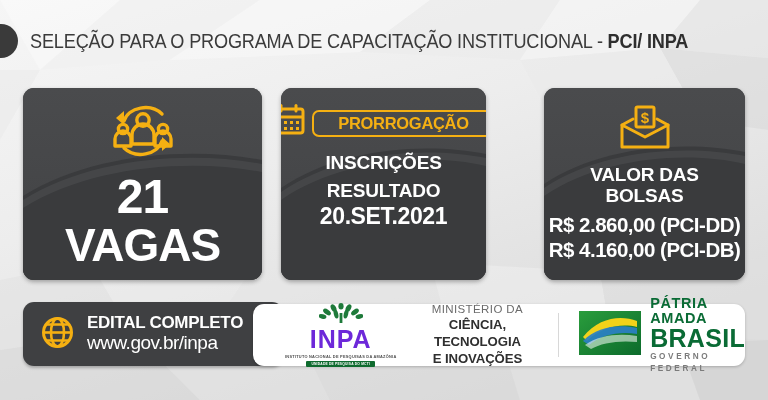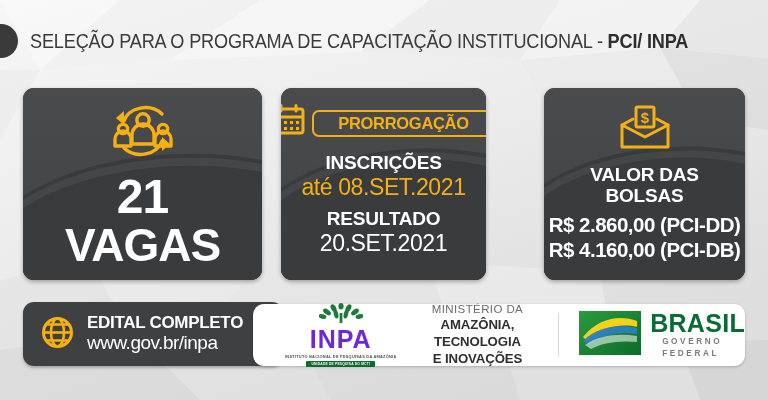--- a/index.html
+++ b/index.html
@@ -66,21 +66,21 @@
   }
   .lbl-bold{
     color:#ffffff;font-weight:700;font-size:19px;line-height:1.12;
     letter-spacing:-0.2px;text-align:center;
   }
   .val-yellow{
     color:#f5b012;font-weight:400;font-size:23px;line-height:1.15;
     letter-spacing:-0.4px;text-align:center;
   }
   .val-white{
-    color:#ffffff;font-weight:400;font-size:23px;line-height:1.15;
+    color:#ffffff;font-weight:700;font-size:23px;line-height:1.15;
     letter-spacing:-0.4px;text-align:right;
   }
   .money{
     color:#ffffff;font-weight:700;font-size:20.5px;line-height:1.22;
     letter-spacing:-0.5px;text-align:center;white-space:nowrap;
   }
   .badge{
     border:2.5px solid #f5b012;border-radius:7px;
     color:#f5b012;font-weight:700;font-size:16.5px;
     padding:2px 24px 3px;letter-spacing:-0.3px;line-height:1.1;margin-top:8px;
@@ -120,21 +120,21 @@
     white-space:nowrap;
   }
   .mcti{margin-left:22px;text-align:center;}
   .mcti-1{color:#6b6b6b;font-size:11.5px;font-weight:400;letter-spacing:0.4px;line-height:1.35;}
   .mcti-2{color:#2f2f2f;font-size:13.2px;font-weight:700;letter-spacing:-0.1px;line-height:1.28;}
   .divider{width:1px;height:44px;background:#d8d8d8;margin-left:22px;}
   .brasil{margin-left:20px;display:flex;align-items:center;}
   .br-text{margin-left:9px;}
   .br-1{color:#0a6b35;font-size:14.5px;font-weight:700;letter-spacing:0.6px;line-height:1.05;}
   .br-2{color:#0a6b35;font-size:25px;font-weight:700;letter-spacing:0.3px;line-height:1.0;}
-  .br-3{color:#7b7b7b;font-size:8.2px;font-weight:700;letter-spacing:2.6px;line-height:1.4;margin-left:12px;}
+  .br-3{color:#7b7b7b;font-size:8.2px;font-weight:700;letter-spacing:2.6px;line-height:1.4;}
 </style>
 </head>
 <body>
 
 <div class="stage">
 
   <div class="poly" style="left:0;top:0;">
     <svg width="768" height="400" viewBox="0 0 768 400">
       <defs>
         <linearGradient id="bgg" x1="0" y1="0" x2="0.6" y2="1">
@@ -239,21 +239,20 @@
                 <rect x="6" y="23" width="3" height="3"></rect>
                   <rect x="12" y="23" width="3" height="3"></rect>
                 <rect x="18" y="23" width="3" height="3"></rect>
                   <rect x="24" y="23" width="3" height="3"></rect>
               </g>
             </svg>
           </span>
           <span class="badge">PRORROGAÇÃO</span>
         </div>
         <div class="lbl-bold" style="margin-top:15px;">INSCRIÇÕES</div>
-        <div class="val-yellow" style="margin-top:1px;">até 08.SET.2021</div>
         <div class="lbl-bold" style="margin-top:7px;">RESULTADO</div>
         <div class="val-white" style="margin-top:1px;">20.SET.2021</div>
       </div>
     </div>
 
     <div class="card card3">
       <svg class="swoosh" viewBox="0 0 201 192" preserveAspectRatio="none">
         <defs>
           <linearGradient id="c3top" x1="0" y1="0" x2="0" y2="1">
             <stop offset="0" stop-color="#4a4b4d"></stop>
@@ -319,21 +318,21 @@
             </g>
           </svg>
         </span>
         <div class="inpa-word">INPA</div>
         <div class="inpa-sub">INSTITUTO NACIONAL DE PESQUISAS DA AMAZÔNIA</div>
         <div class="inpa-tag">UNIDADE DE PESQUISA DO MCTI</div>
       </div>
 
       <div class="mcti">
         <div class="mcti-1">MINISTÉRIO DA</div>
-        <div class="mcti-2">AMAZÔNIA, TECNOLOGIA</div>
+        <div class="mcti-2">CIÊNCIA, TECNOLOGIA</div>
         <div class="mcti-2">E INOVAÇÕES</div>
       </div>
 
       <div class="divider"></div>
 
       <div class="brasil">
         <span>
           <svg width="62" height="44" viewBox="0 0 62 44">
             <defs>
               <linearGradient id="brg" x1="0" y1="0" x2="1" y2="1">
@@ -341,19 +340,20 @@
                   <stop offset="1" stop-color="#0c6b2c"></stop>
               </linearGradient>
             </defs>
             <rect x="0" y="0" width="62" height="44" fill="url(#brg)"></rect>
             <path d="M4 26 C20 6 42 4 58 10 L58 16 C42 12 22 16 8 30 Z" fill="#f2d21a"></path>
             <path d="M4 30 C18 16 38 13 58 17 L58 23 C40 20 22 24 10 34 Z" fill="#2b7fc4" opacity=".92"></path>
             <path d="M6 34 C20 24 40 22 58 25 L58 31 C40 29 22 32 12 38 Z" fill="#ffffff" opacity=".55"></path>
           </svg>
         </span>
         <span class="br-text">
+          <div class="br-1">PÁTRIA AMADA</div>
           <div class="br-2">BRASIL</div>
           <div class="br-3">GOVERNO FEDERAL</div>
         </span>
       </div>
     </div>
   </div>
 </div>
 
 </body></html>

